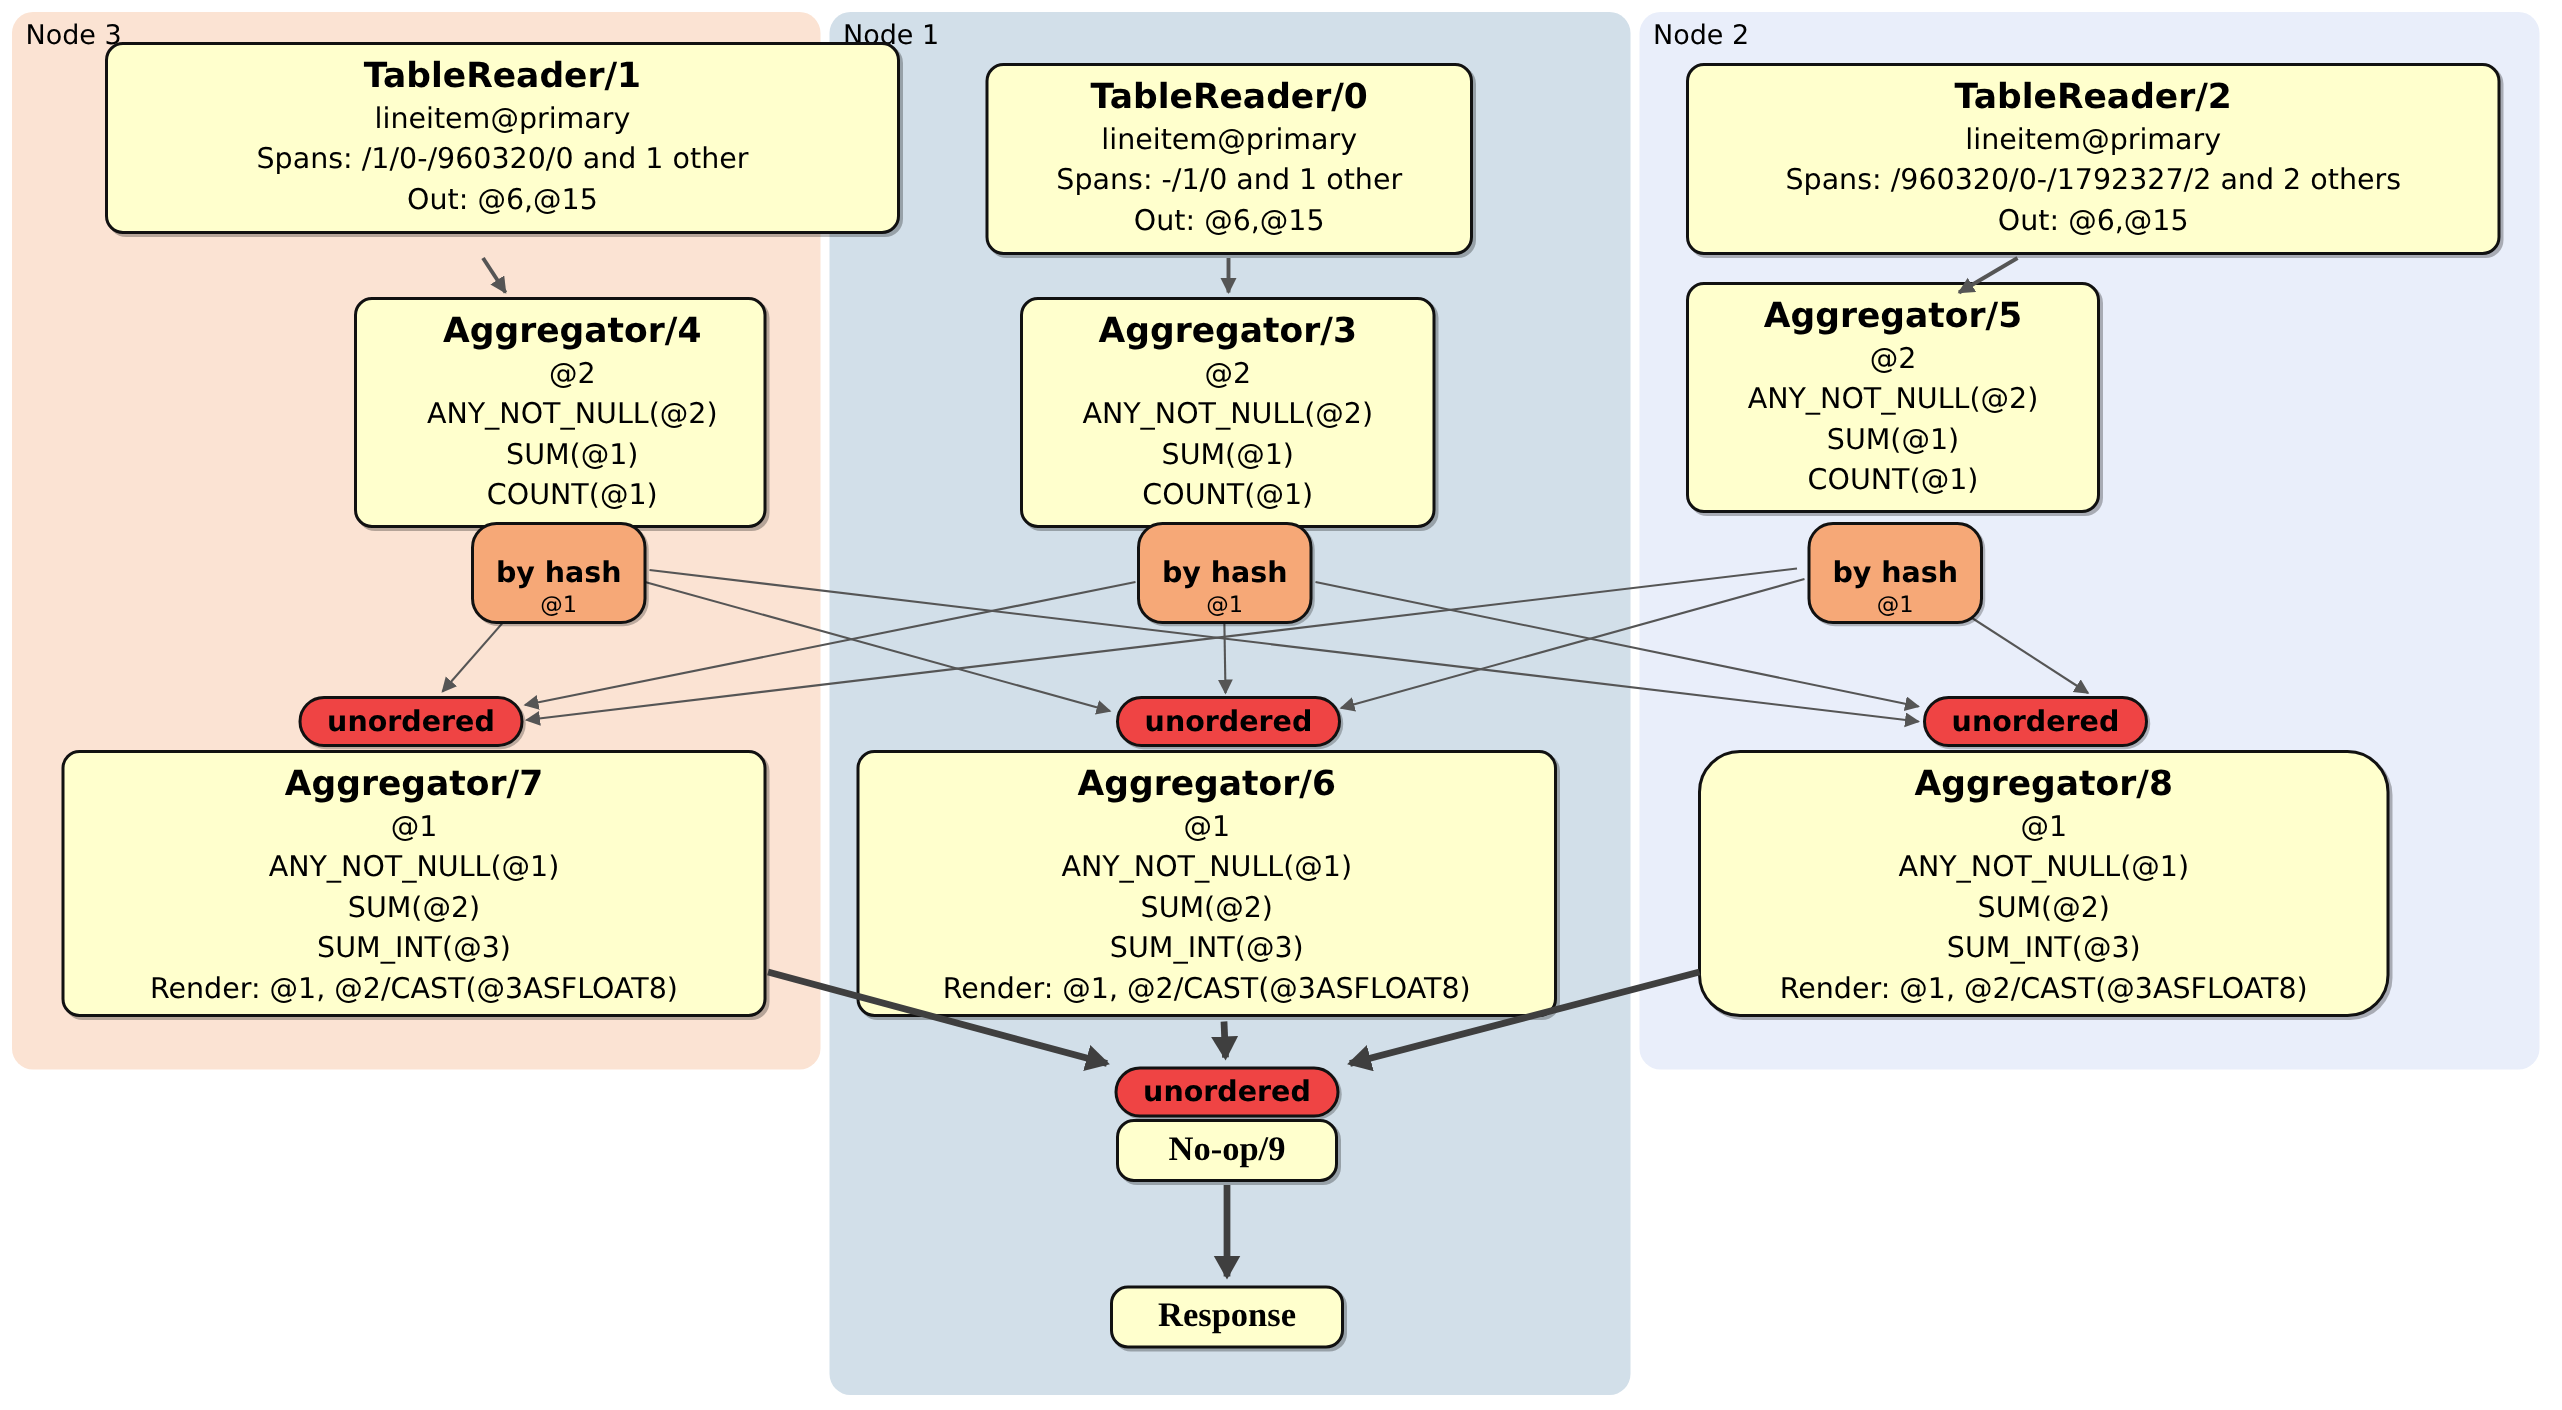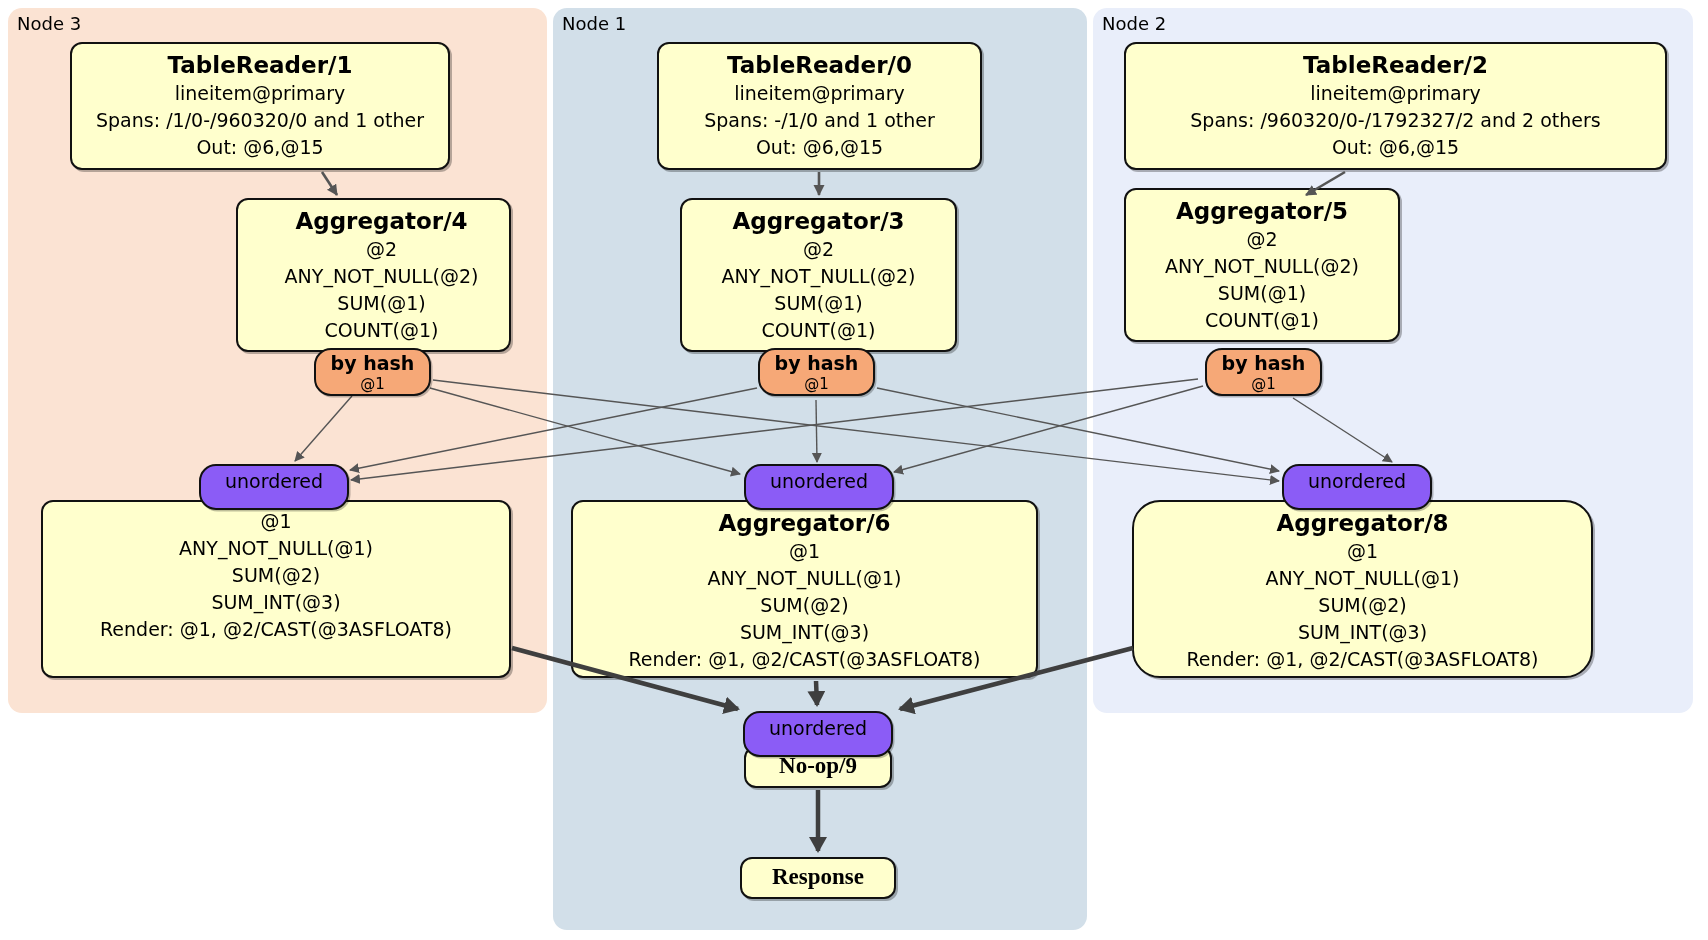--- a/index.html
+++ b/index.html
@@ -27,46 +27,46 @@
   .proc .line  { font-size:19px; line-height:27px; white-space:nowrap; }
   .proc-noop .title, .proc-response .title { font-size:23px; line-height:32px;font-family:Liberation Serif, serif; }
   .edges { position:absolute; left:0; top:0; z-index:2; pointer-events:none; }
   .bubble {
     position:absolute; box-sizing:border-box; z-index:3;
     border:2px solid #111; text-align:center; color:#000;
     box-shadow:1.5px 1.5px 0 rgba(0,0,0,0.25);
   }
   .bubble-hash {
     background:#f6a877; border-radius:17px;
-    width:117px; height:48px; padding-top:1px;
+    width:117px; height:68px; padding-top:20px;
   }
   .bubble-hash .hlabel  { font-weight:bold; font-size:19px; line-height:24px; }
   .bubble-hash .hdetail { font-size:15px; line-height:18px; }
   .bubble-sync {
-    background:#8b5cf6; border-radius:17px;
-    width:150px; height:46px;
-    font-weight:normal; font-size:19px; line-height:31px;
+    background:#ef4444; border-radius:17px;
+    width:150px; height:34px;
+    font-weight:bold; font-size:19px; line-height:31px;
   }
 </style>
 </head>
 <body>
 
 <div class="canvas">
 
   <div class="region region-node3">
     <div class="region-label">Node 3</div>
   </div>
   <div class="region region-node1">
     <div class="region-label">Node 1</div>
   </div>
   <div class="region region-node2">
     <div class="region-label">Node 2</div>
   </div>
 
-  <div class="proc" style="left:70px;top:42px;width:380px;height:128px;">
+  <div class="proc" style="left:70px;top:28px;width:530px;height:128px;">
     <div class="title">TableReader/1</div>
     <div>
         <div class="line">lineitem@primary</div>
         <div class="line">Spans: /1/0-/960320/0 and 1 other</div>
         <div class="line">Out: @6,@15</div>
       </div>
   </div>
   <div class="proc" style="left:657px;top:42px;width:325px;height:128px;">
     <div class="title">TableReader/0</div>
     <div>
@@ -106,20 +106,21 @@
     <div class="title">Aggregator/5</div>
     <div>
         <div class="line">@2</div>
         <div class="line">ANY_NOT_NULL(@2)</div>
         <div class="line">SUM(@1)</div>
         <div class="line">COUNT(@1)</div>
       </div>
   </div>
 
   <div class="proc" style="left:41px;top:500px;width:470px;height:178px;">
+    <div class="title">Aggregator/7</div>
     <div>
         <div class="line">@1</div>
         <div class="line">ANY_NOT_NULL(@1)</div>
         <div class="line">SUM(@2)</div>
         <div class="line">SUM_INT(@3)</div>
         <div class="line">Render: @1, @2/CAST(@3ASFLOAT8)</div>
       </div>
   </div>
   <div class="proc" style="left:571px;top:500px;width:467px;height:178px;">
     <div class="title">Aggregator/6</div>

